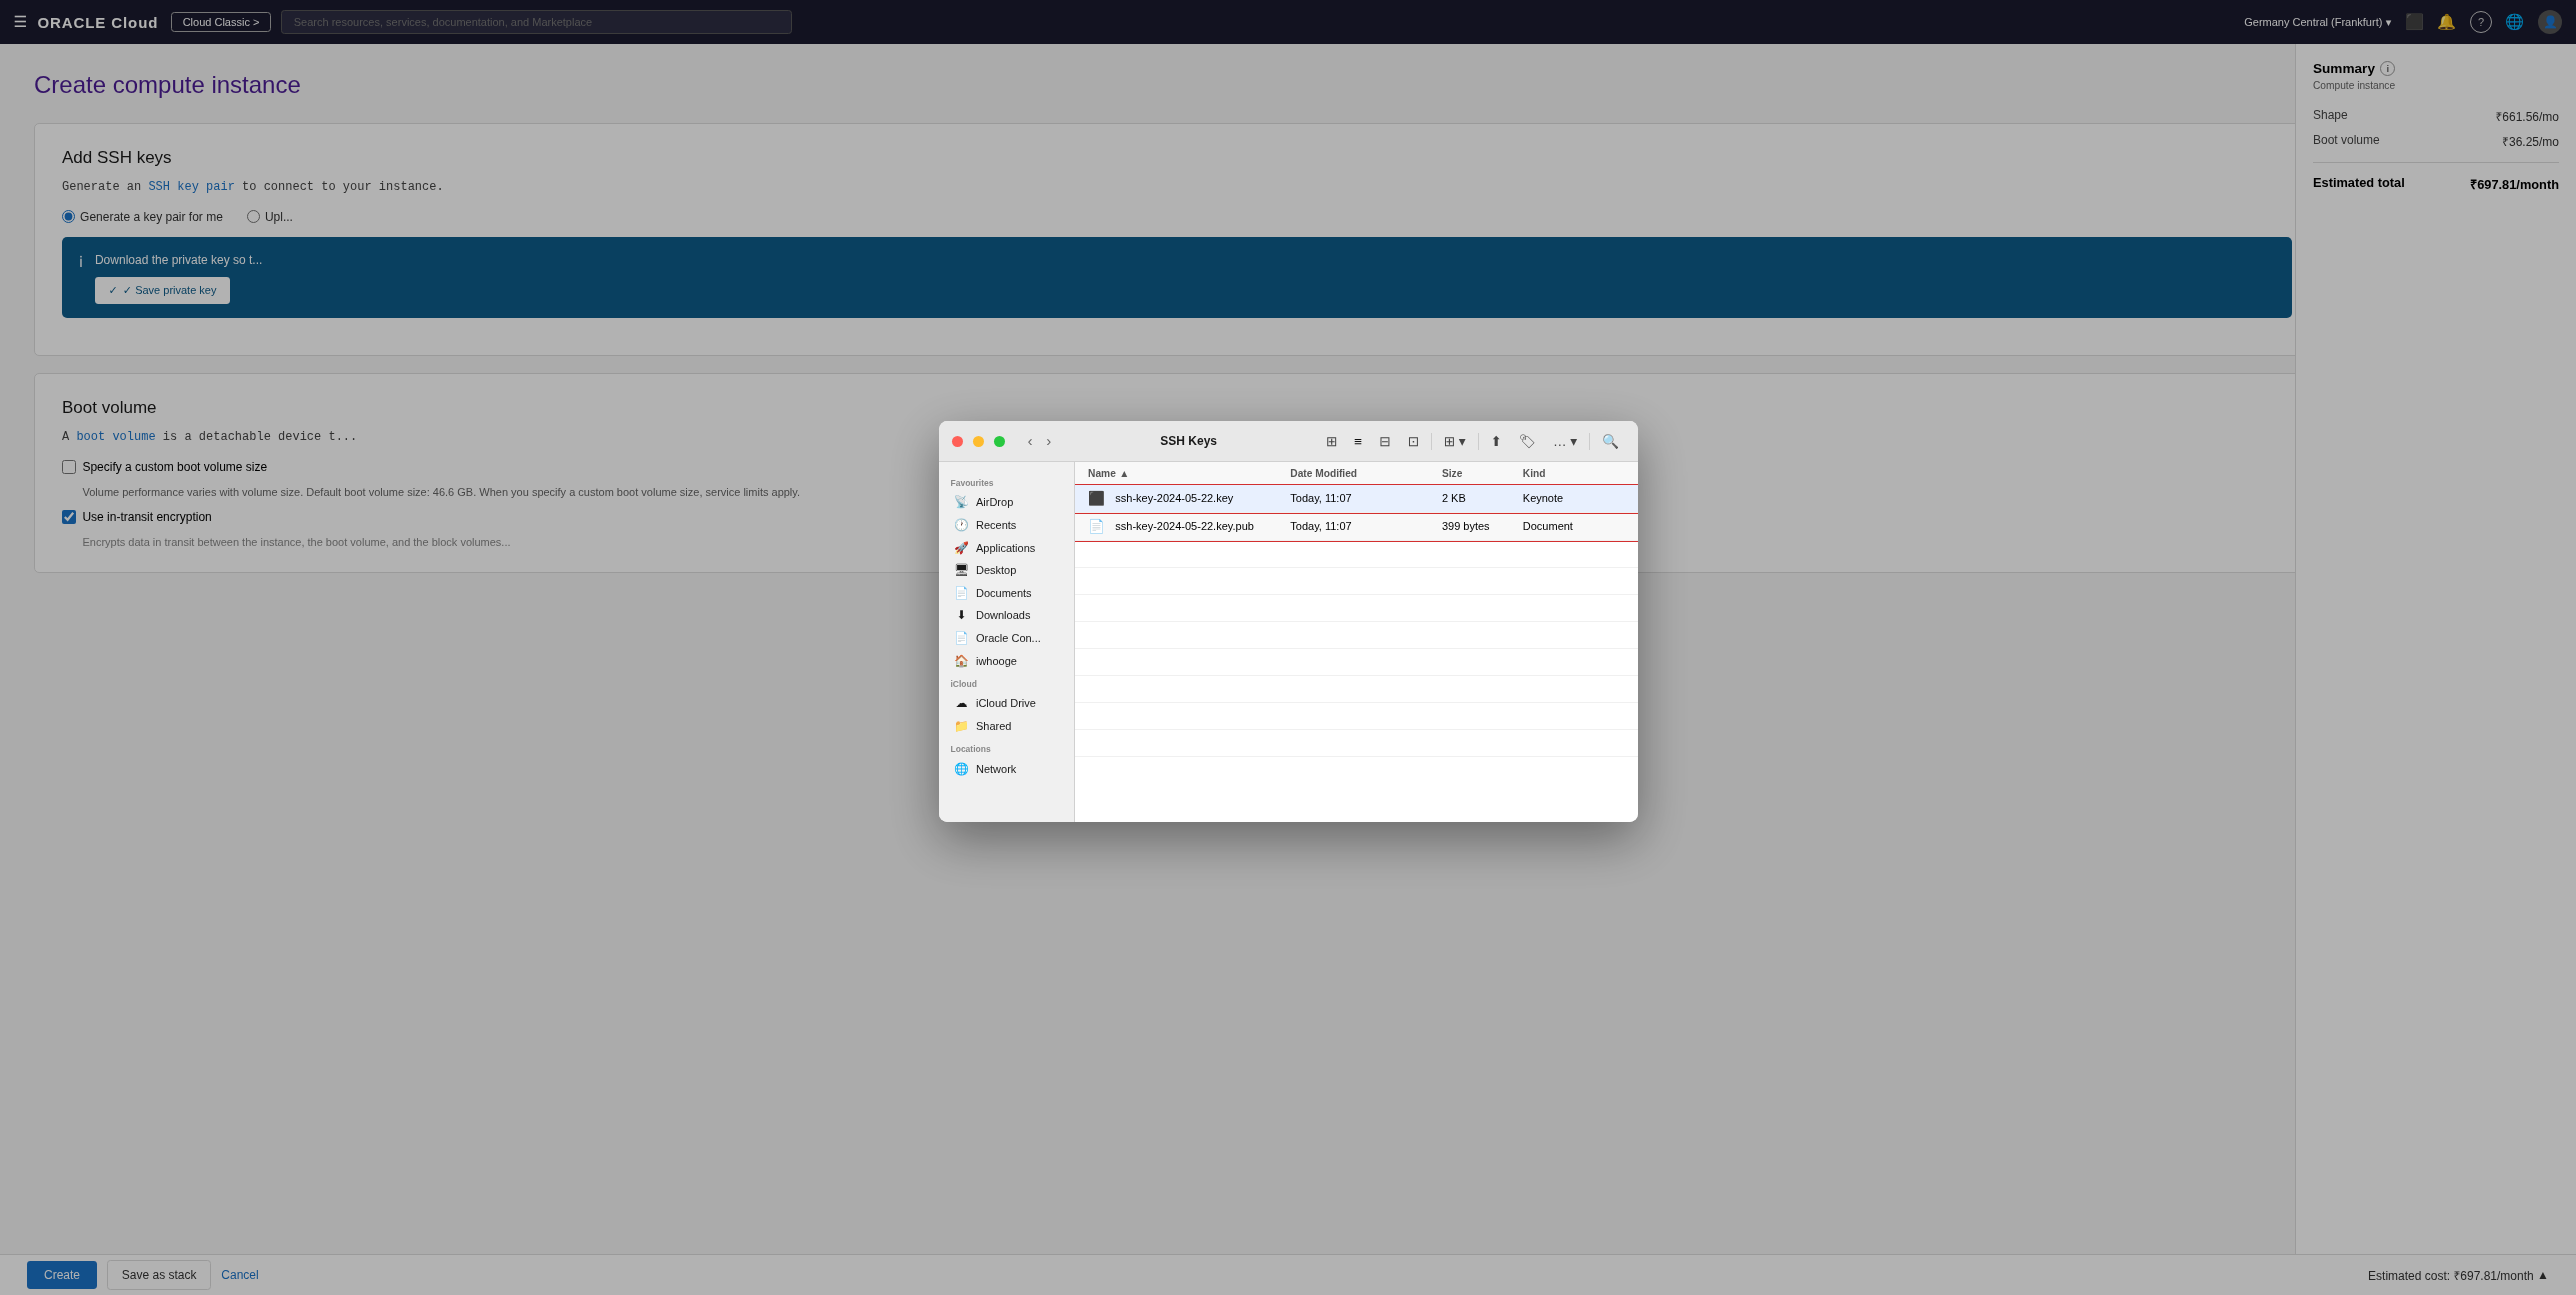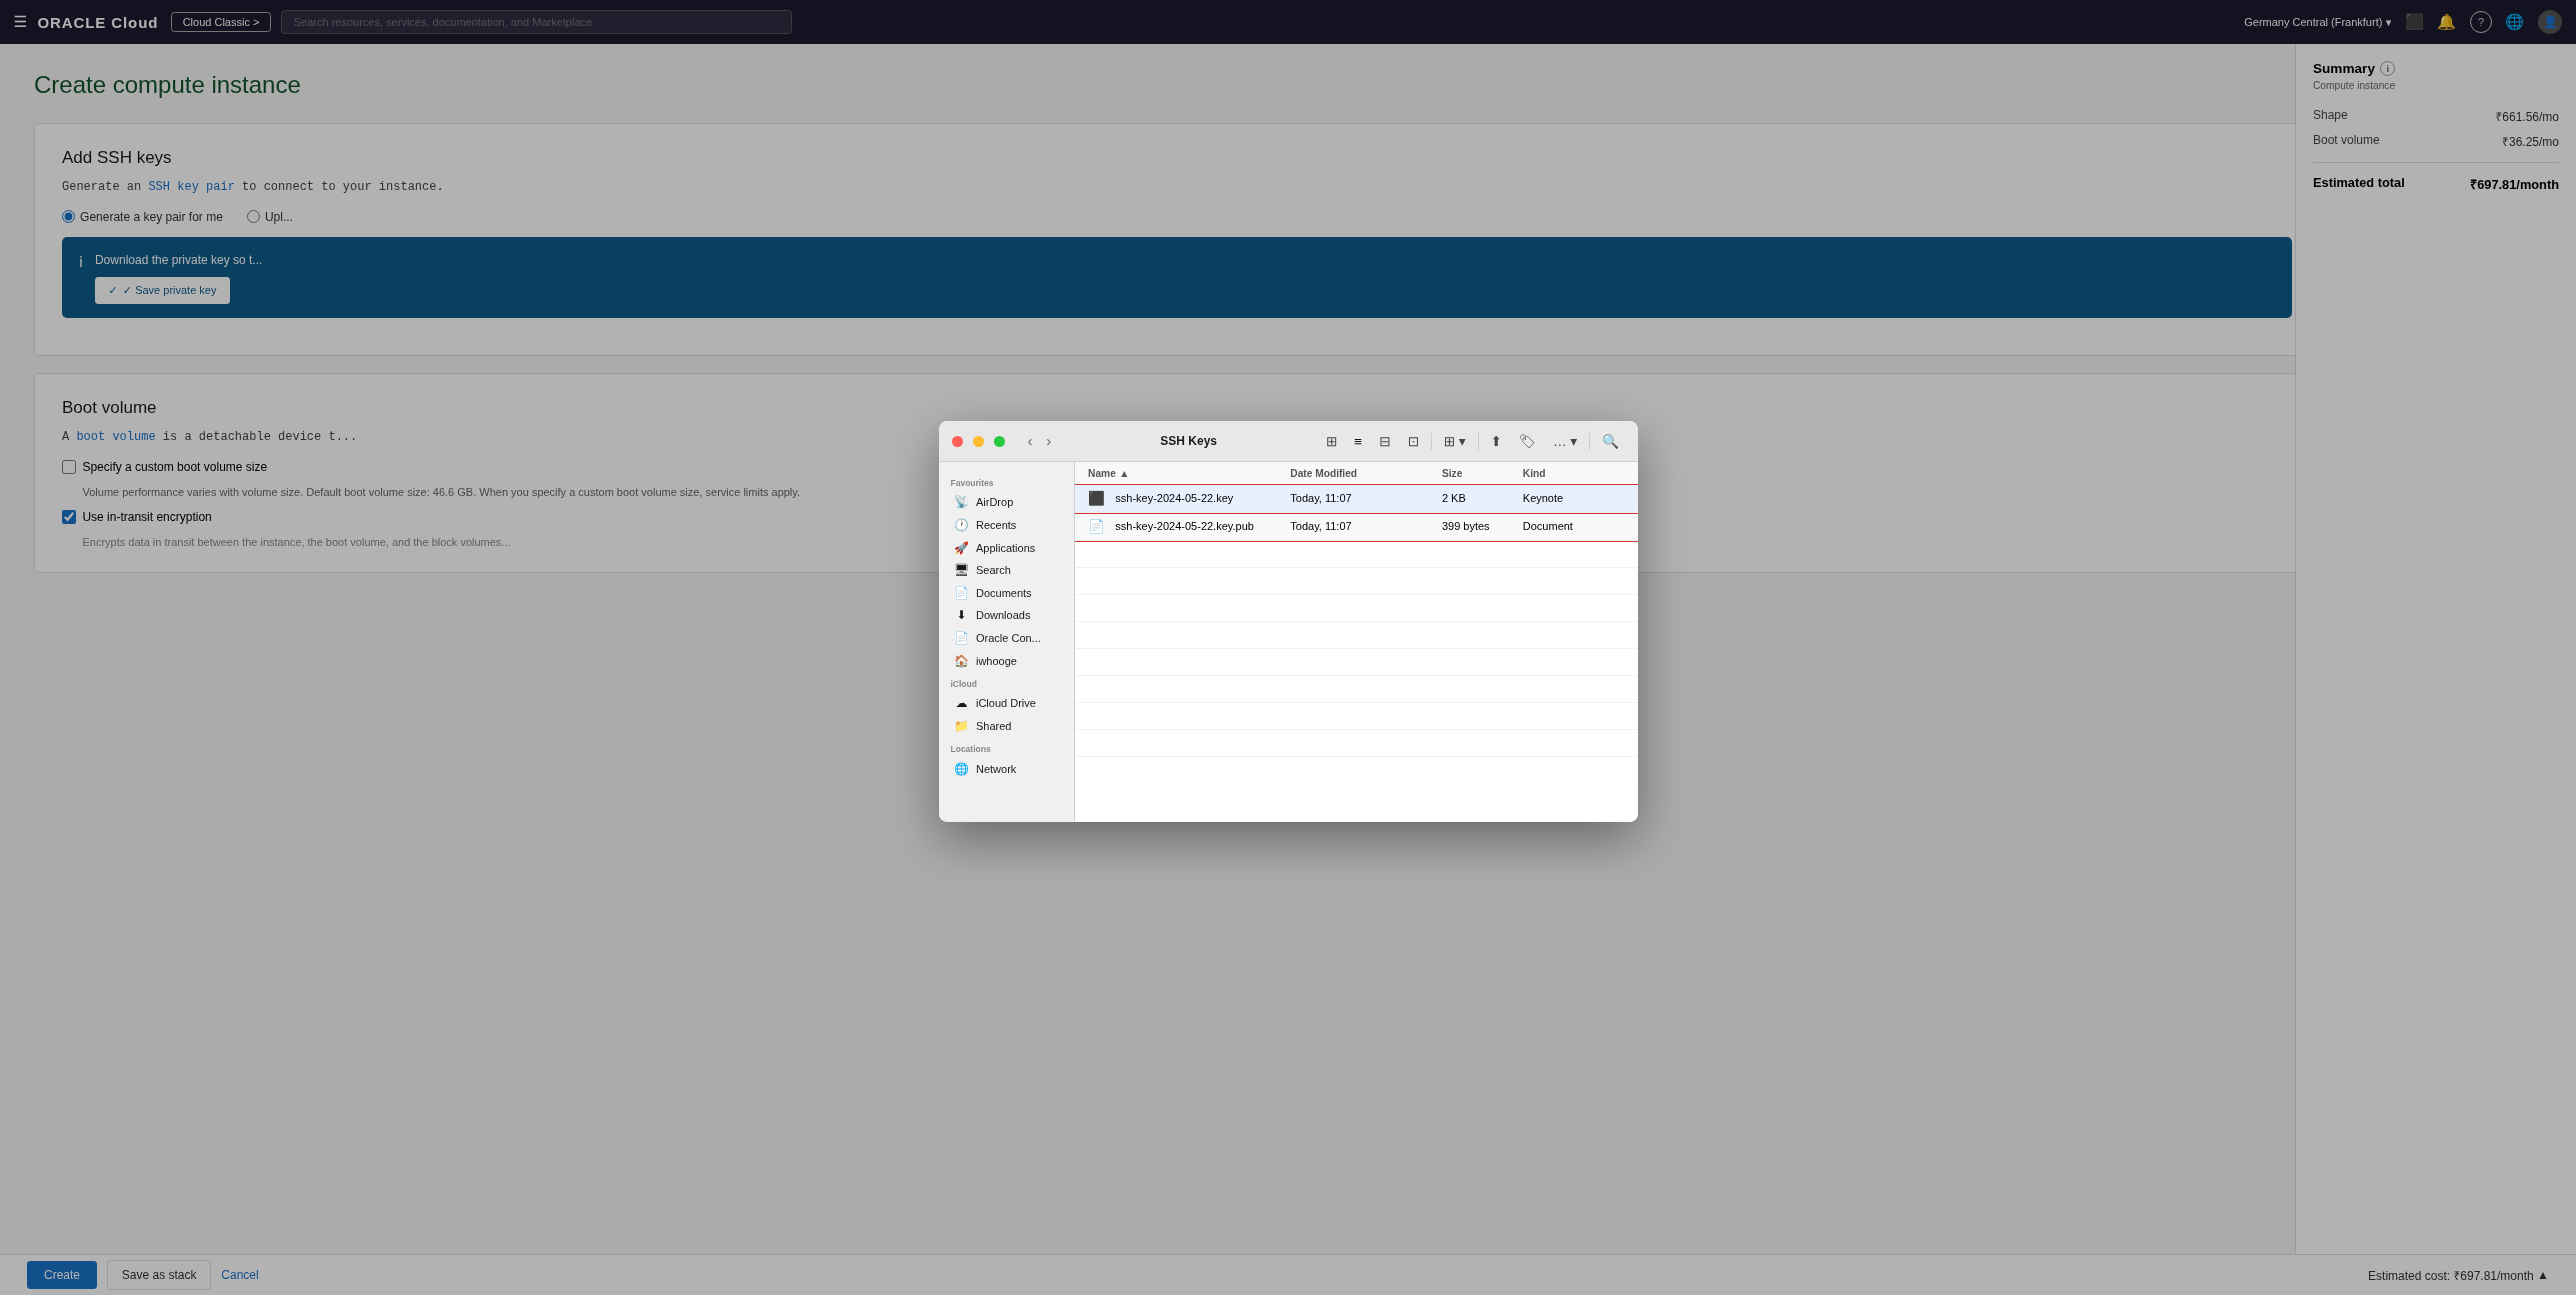--- a/index.html
+++ b/index.html
@@ -60,21 +60,21 @@
     
     .main-content {
       padding: 27px 34px;
       height: calc(100vh - 44px - 41px);
       overflow-y: auto;
       position: relative;
     }
     .page-title {
       font-size: 24px;
       font-weight: 400;
-      color: #14532d;
+      color: #4c1d95;
       margin-bottom: 24px;
     }
 
     
     .section-card {
       background: white;
       border: 0.9px solid #ddd;
       border-radius: 5.1px;
       padding: 24px 27px;
       margin-bottom: 17px;
@@ -510,21 +510,21 @@
         <div class="sidebar-item">
           <span class="sidebar-icon">🕐</span>
           <span>Recents</span>
         </div>
         <div class="sidebar-item">
           <span class="sidebar-icon">🚀</span>
           <span>Applications</span>
         </div>
         <div class="sidebar-item">
           <span class="sidebar-icon">🖥</span>
-          <span>Search</span>
+          <span>Desktop</span>
         </div>
         <div class="sidebar-item">
           <span class="sidebar-icon">📄</span>
           <span>Documents</span>
         </div>
         <div class="sidebar-item">
           <span class="sidebar-icon">⬇</span>
           <span>Downloads</span>
         </div>
         <div class="sidebar-item">

